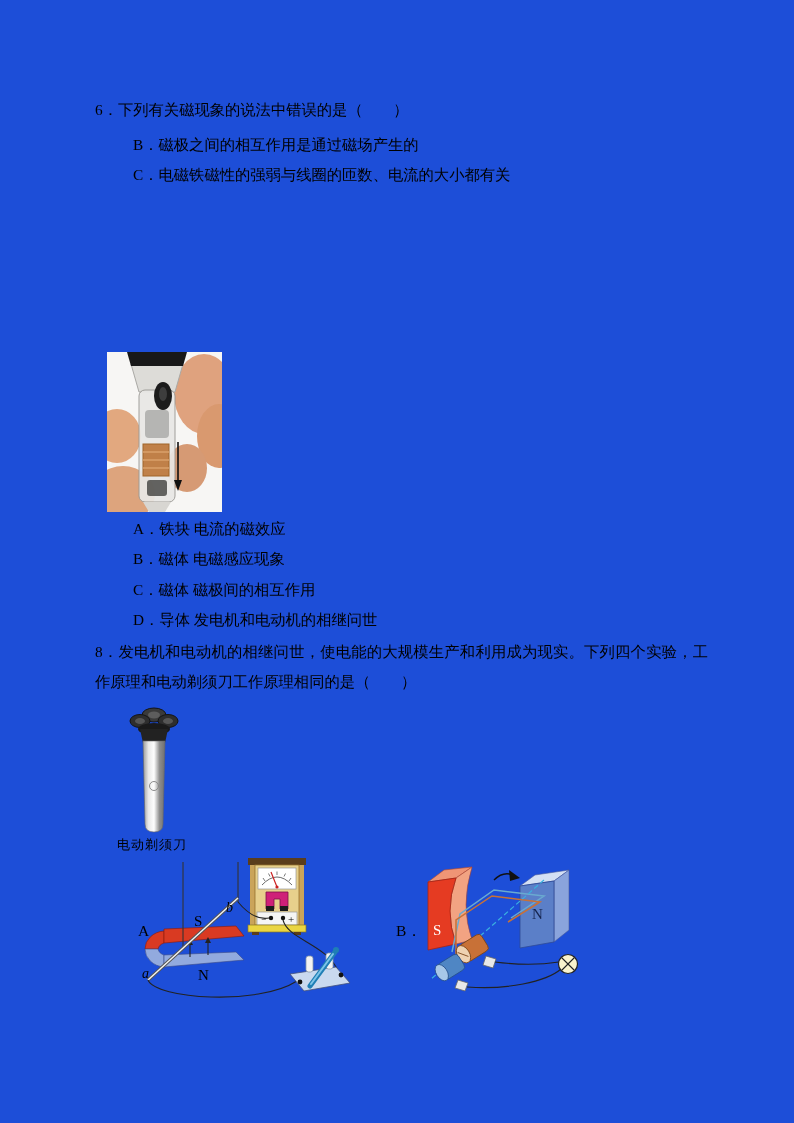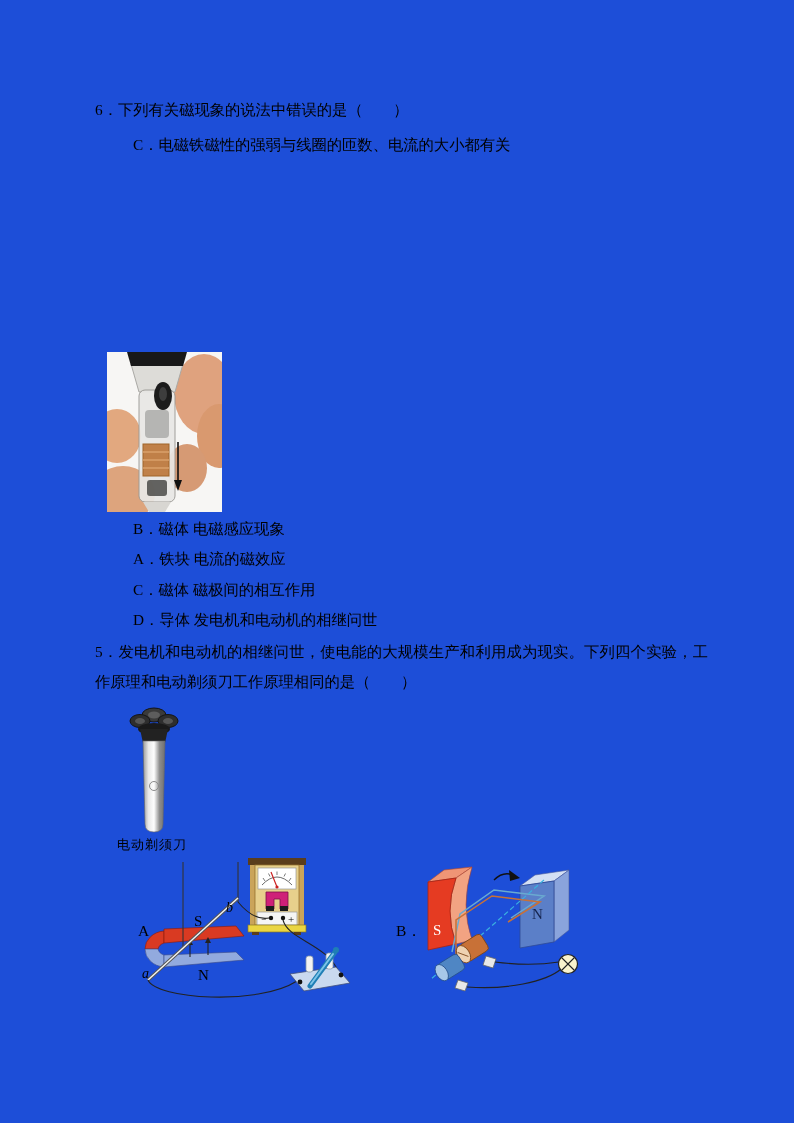--- a/index.html
+++ b/index.html
@@ -12,20 +12,21 @@
   svg text{font-family:"Liberation Serif","DejaVu Serif",serif;}
   .lbl{font-size:15.5px;}
 </style>
 </head>
 <body>
 
 <div class="page">
 
   <div class="abs stem" style="left:95px;top:95px">6．下列有关磁现象的说法中错误的是（　　）</div>
   <div class="abs opts" style="left:133px;top:130px">
+    <div>B．磁极之间的相互作用是通过磁场产生的</div>
     <div>C．电磁铁磁性的强弱与线圈的匝数、电流的大小都有关</div>
   </div>
 
 
   <svg class="abs" style="left:107px;top:352px" width="115" height="160" viewBox="0 0 115 160">
     <rect x="0" y="0" width="115" height="160" fill="#f7f6f4"></rect>
     <ellipse cx="97" cy="42" rx="30" ry="40" fill="#dfa27e"></ellipse>
     <ellipse cx="112" cy="84" rx="22" ry="32" fill="#d9996f"></ellipse>
     <ellipse cx="80" cy="116" rx="20" ry="24" fill="#d69a74"></ellipse>
     <ellipse cx="10" cy="84" rx="24" ry="27" fill="#e2a87f"></ellipse>
@@ -38,27 +39,27 @@
     <ellipse cx="56" cy="42" rx="4" ry="7" fill="#3d3d3d"></ellipse>
     <rect x="36" y="92" width="26" height="32" fill="#c08048" stroke="#a06428" stroke-width="1"></rect>
     <path d="M36,100 h26 M36,108 h26 M36,116 h26" stroke="#d9a06a" stroke-width="1.5"></path>
     <rect x="40" y="128" width="20" height="16" rx="3" fill="#4a4a48" opacity="0.85"></rect>
     <path d="M36,150 L64,150 L58,160 L42,160 Z" fill="#d8d6d2"></path>
     <line x1="71" y1="90" x2="71" y2="130" stroke="#111" stroke-width="1.6"></line>
     <polygon points="71,139 67,128 75,128" fill="#111"></polygon>
   </svg>
 
   <div class="abs opts" style="left:133px;top:514px">
+    <div>A．铁块 电流的磁效应</div>
     <div>B．磁体 电磁感应现象</div>
-    <div>A．铁块 电流的磁效应</div>
     <div>C．磁体 磁极间的相互作用</div>
     <div>D．导体 发电机和电动机的相继问世</div>
   </div>
 
-  <div class="abs stem" style="left:95px;top:637px">5．发电机和电动机的相继问世，使电能的大规模生产和利用成为现实。下列四个实验，工作原理和电动剃须刀工作原理相同的是（　　）</div>
+  <div class="abs stem" style="left:95px;top:637px">8．发电机和电动机的相继问世，使电能的大规模生产和利用成为现实。下列四个实验，工作原理和电动剃须刀工作原理相同的是（　　）</div>
 
   <svg class="abs" style="left:128px;top:706px" width="52" height="130" viewBox="0 0 52 130">
     <defs>
       <linearGradient id="sg" x1="0" y1="0" x2="1" y2="0">
         <stop offset="0" stop-color="#9a9a9a"></stop>
           <stop offset="0.25" stop-color="#e8e8e8"></stop>
         <stop offset="0.5" stop-color="#fdfdfd"></stop>
           <stop offset="0.75" stop-color="#8e8e8e"></stop>
         <stop offset="1" stop-color="#6f6f6f"></stop>
       </linearGradient>

